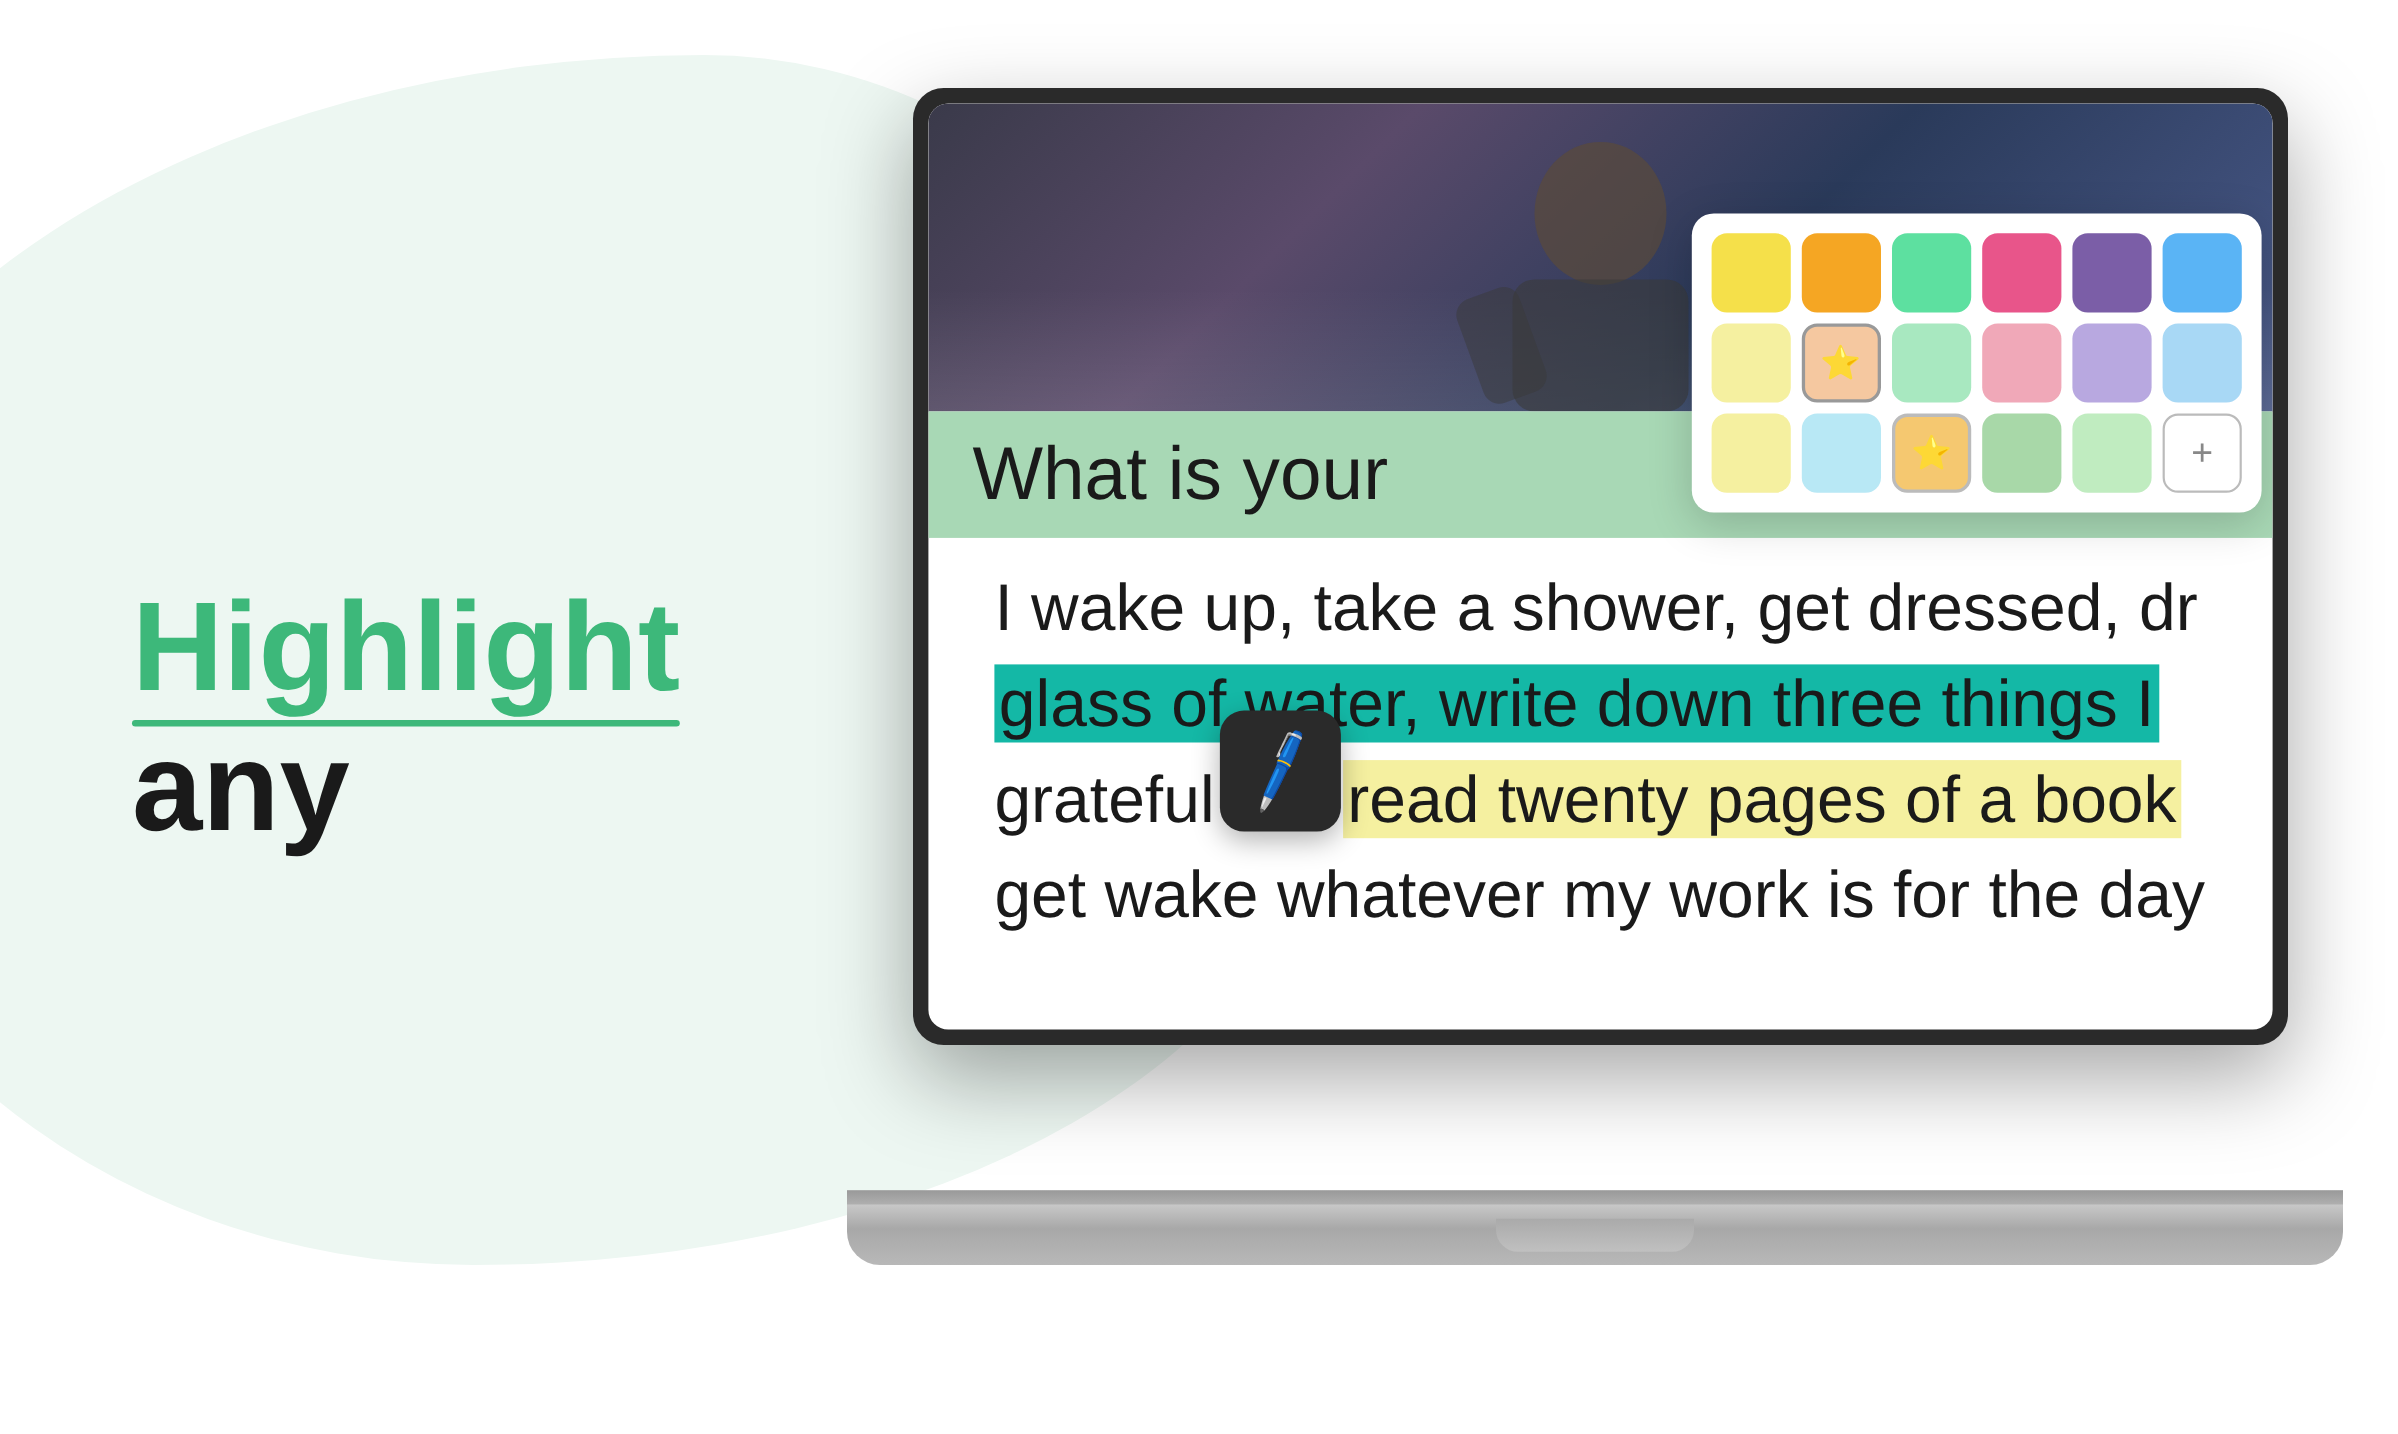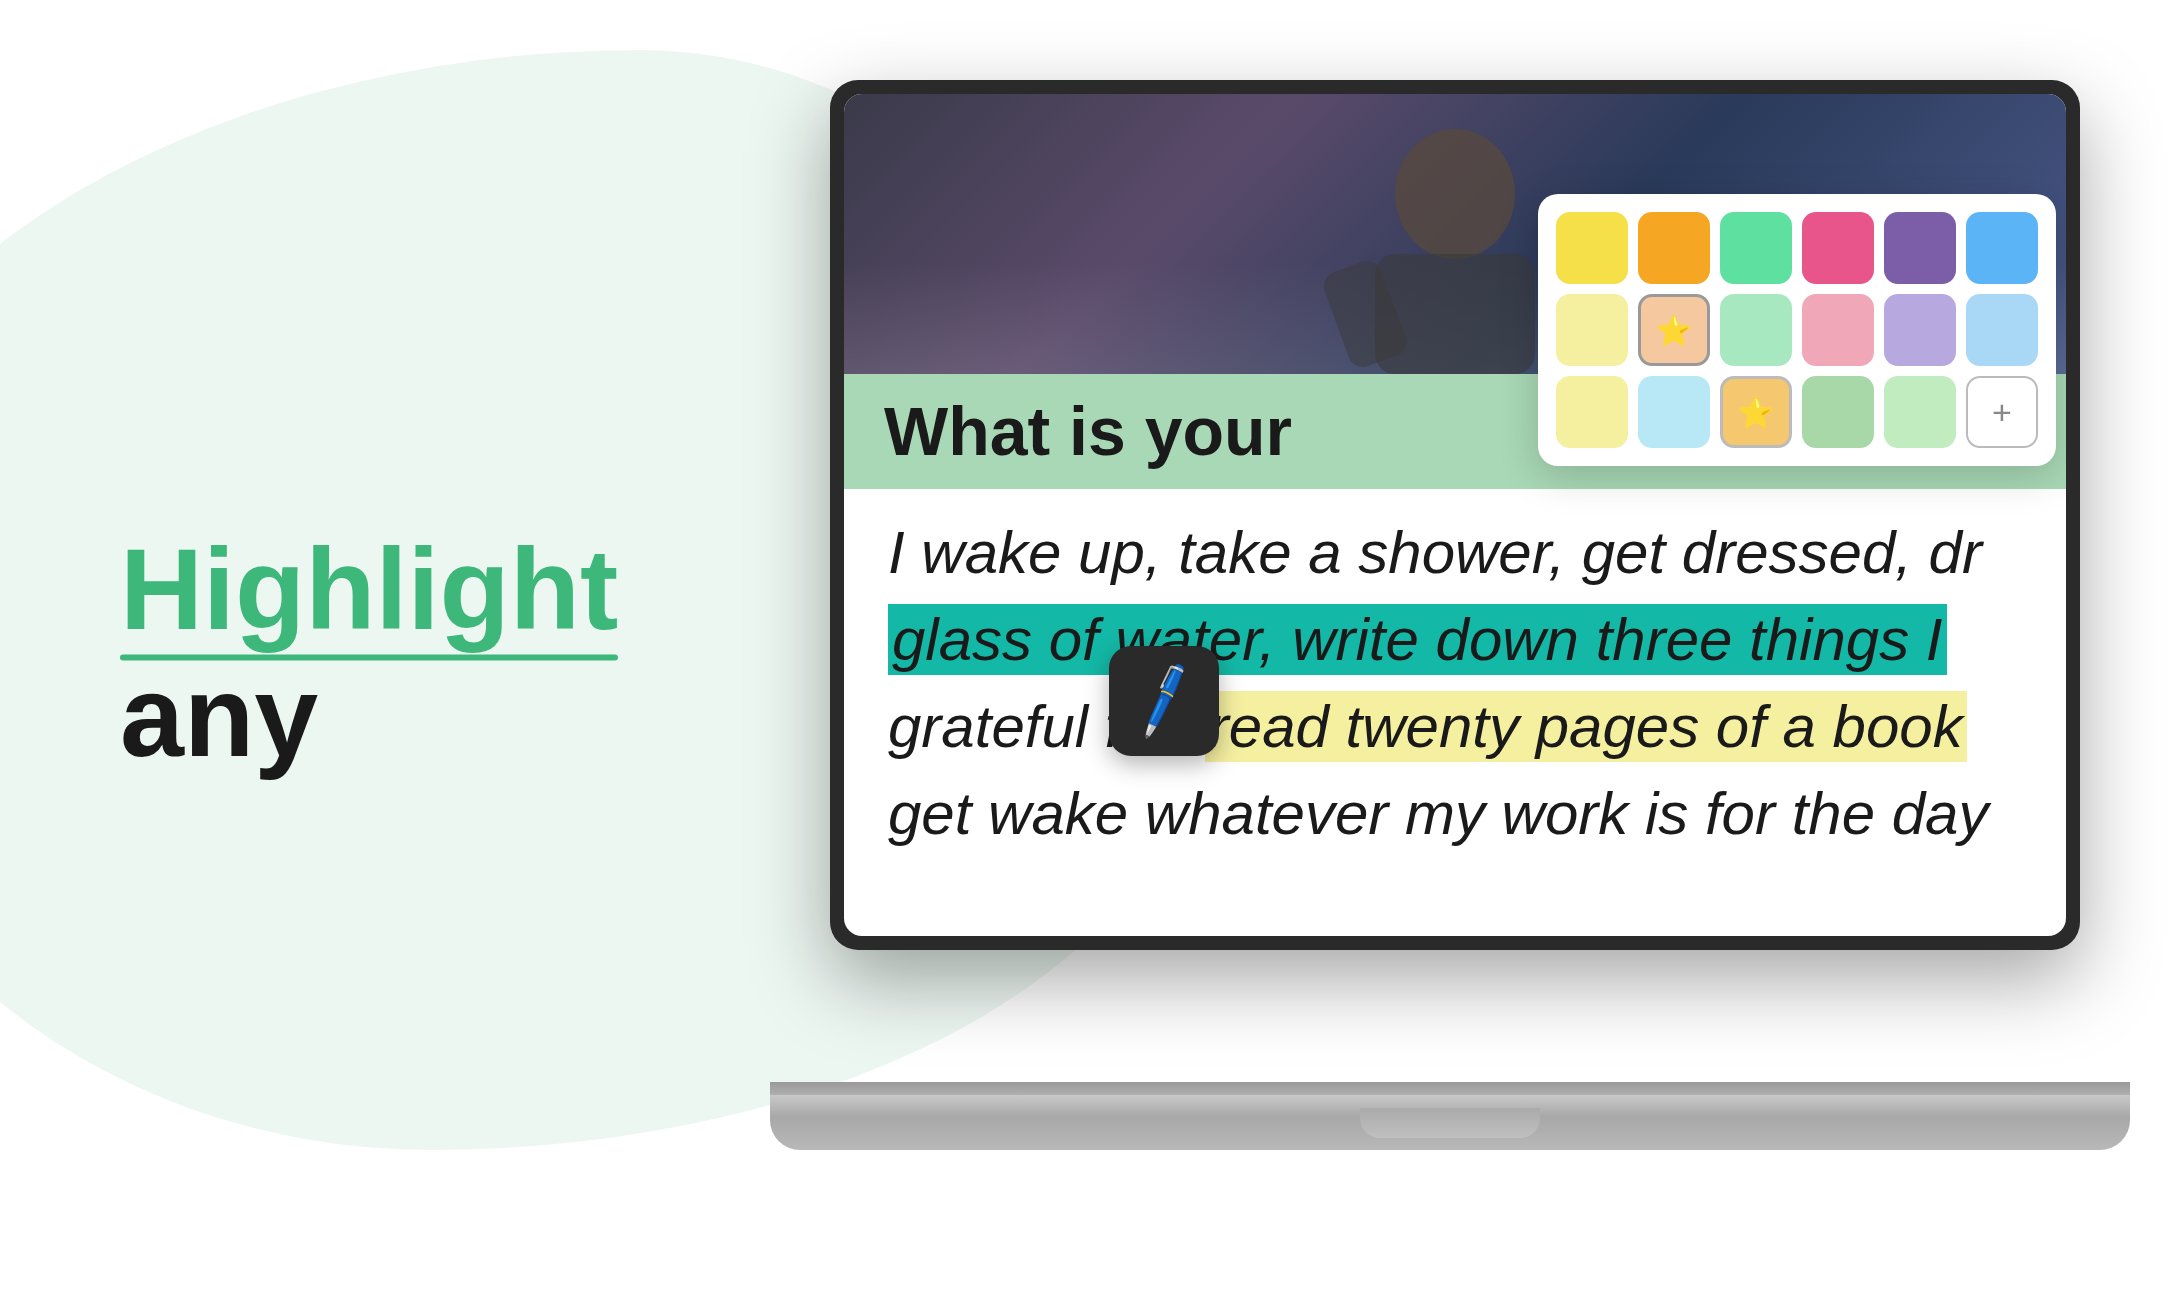--- a/index.html
+++ b/index.html
@@ -199,32 +199,31 @@
     .screen-content {
       padding: 0;
       position: relative;
     }
 
     
     .heading-row {
       background: #a8d8b5;
       padding: 20px 40px;
       font-size: 68px;
-      font-weight: 700;
+      font-weight: 400;
       color: #1a1a1a;
       line-height: 1.1;
     }
 
     
     .body-text {
-      padding: 20px 44px;
+      padding: 20px 60px;
       font-size: 60px;
       line-height: 1.45;
       color: #1a1a1a;
-      font-style: italic;
     }
 
     .highlight-yellow {
       background: #f5f0a0;
       padding: 2px 4px;
     }
 
     .highlight-salmon {
       background: #14b8a6;
       padding: 2px 4px;

